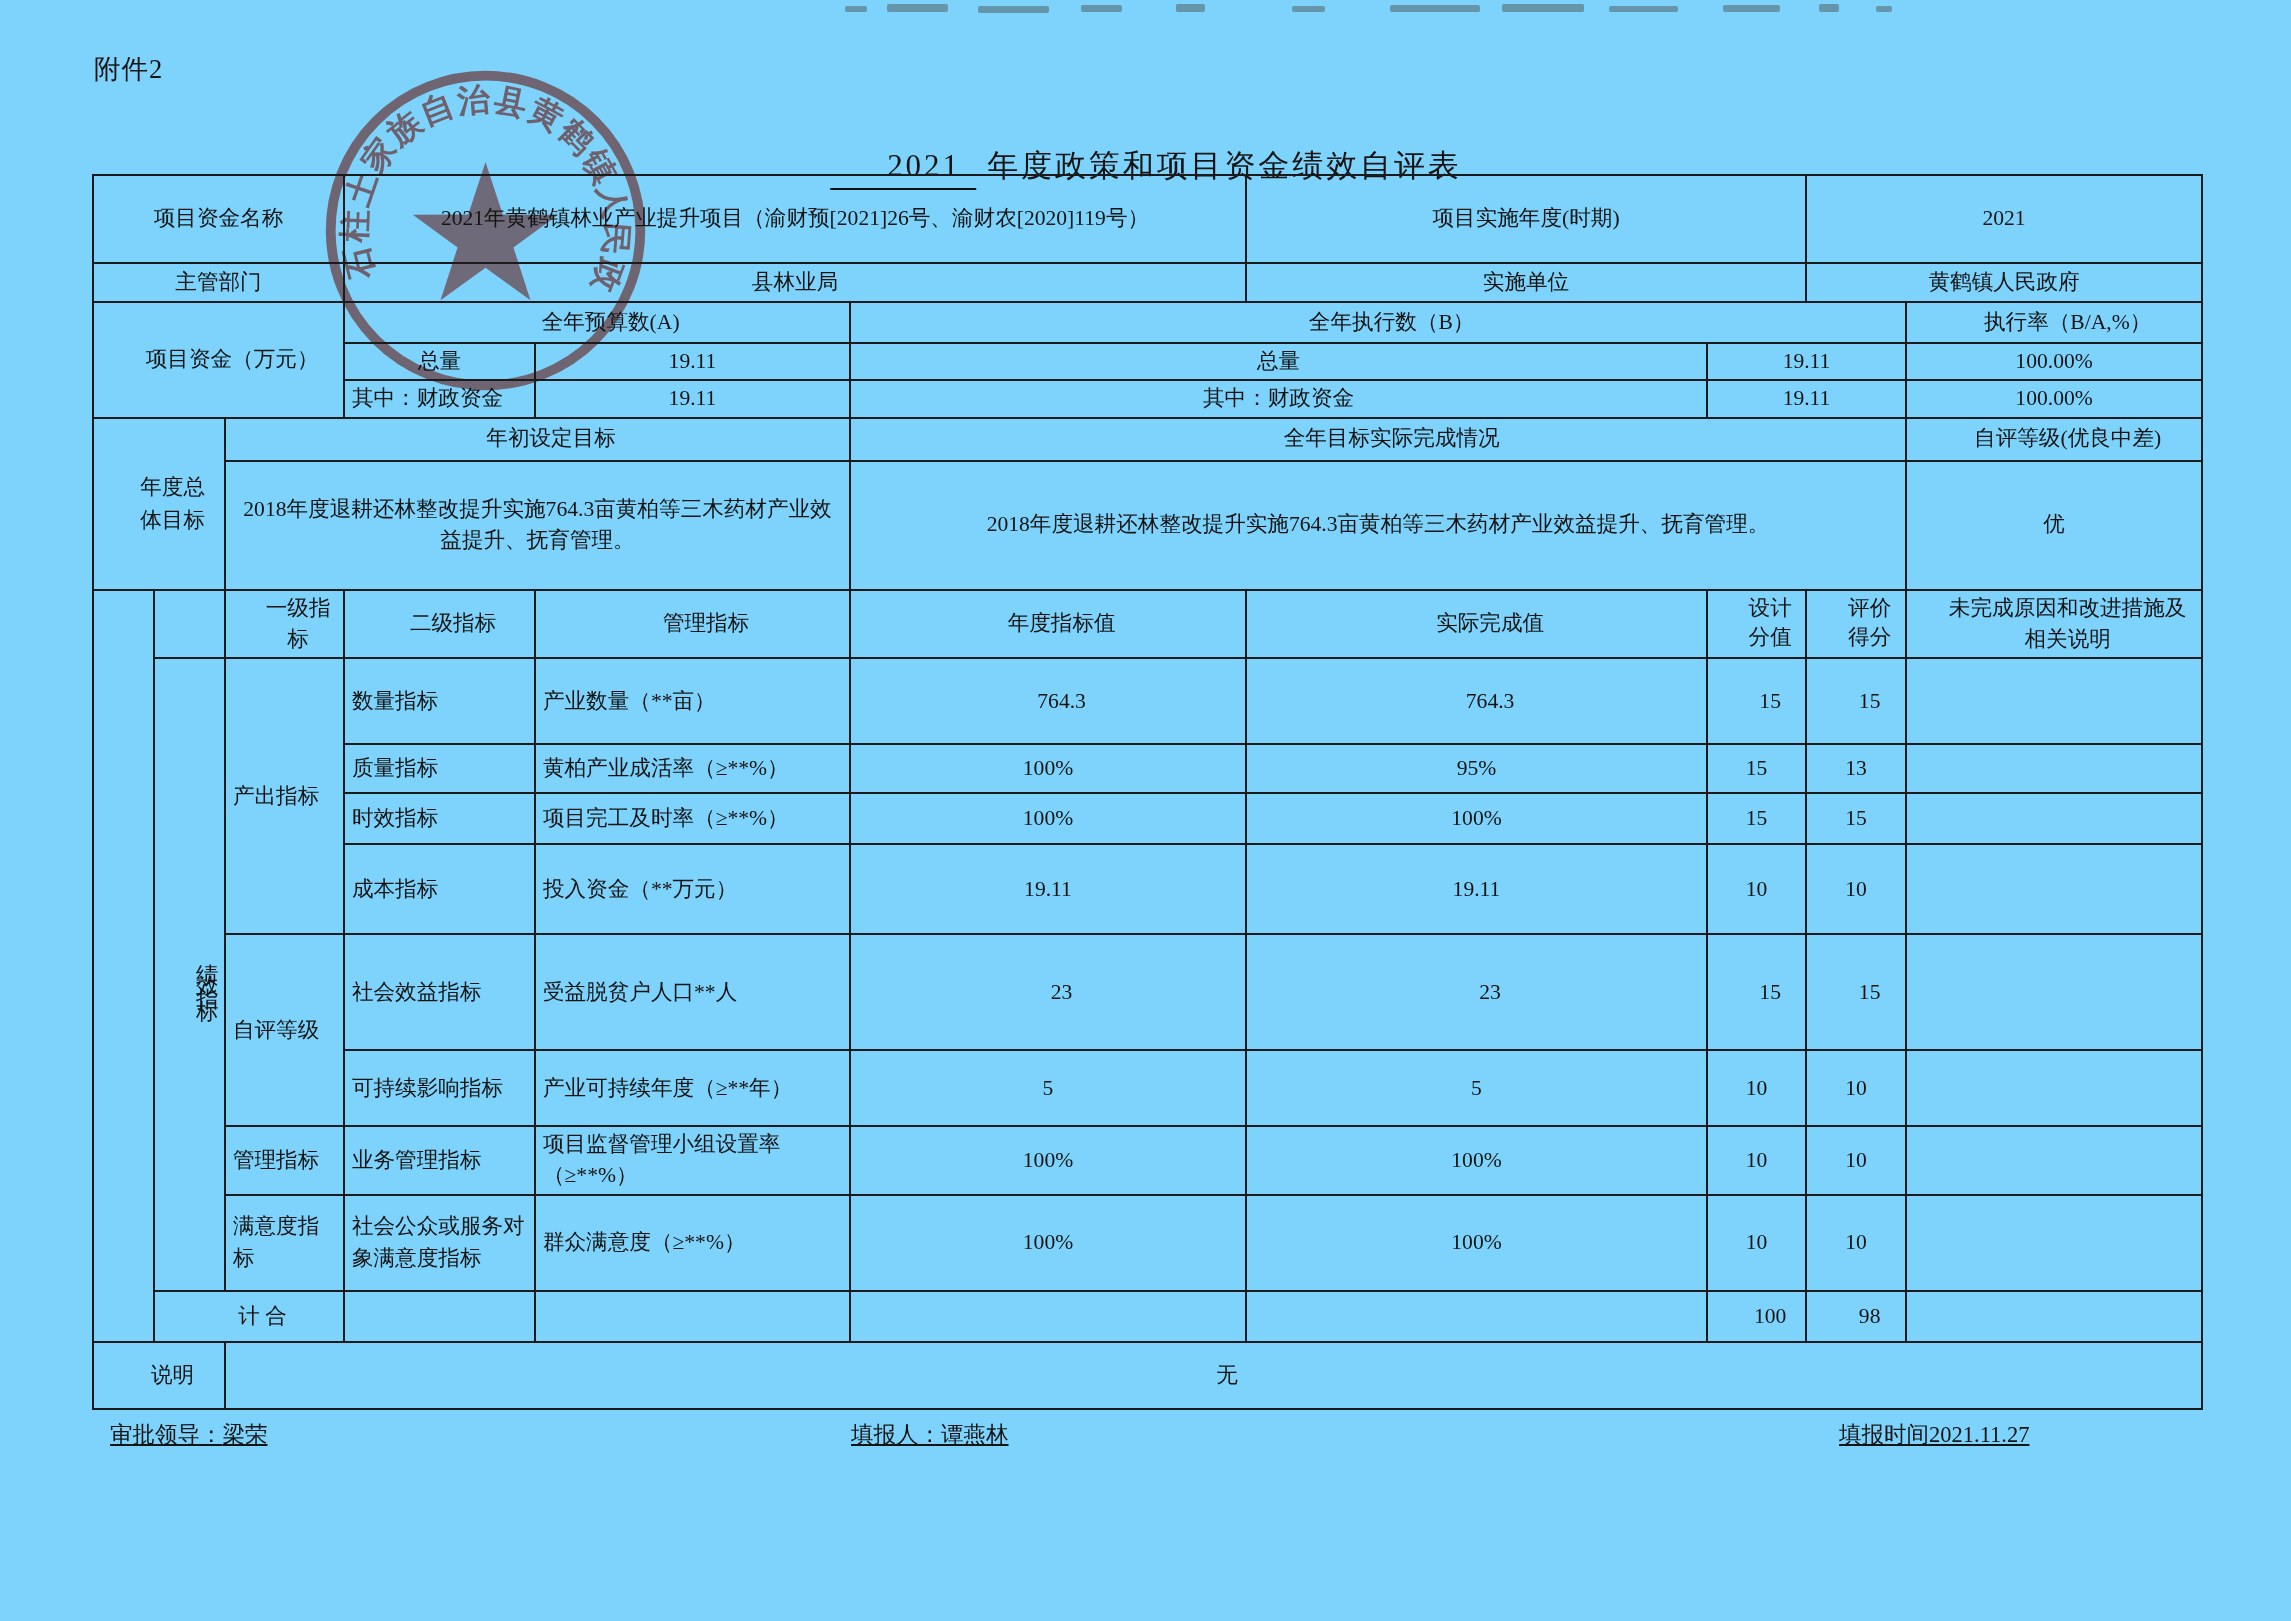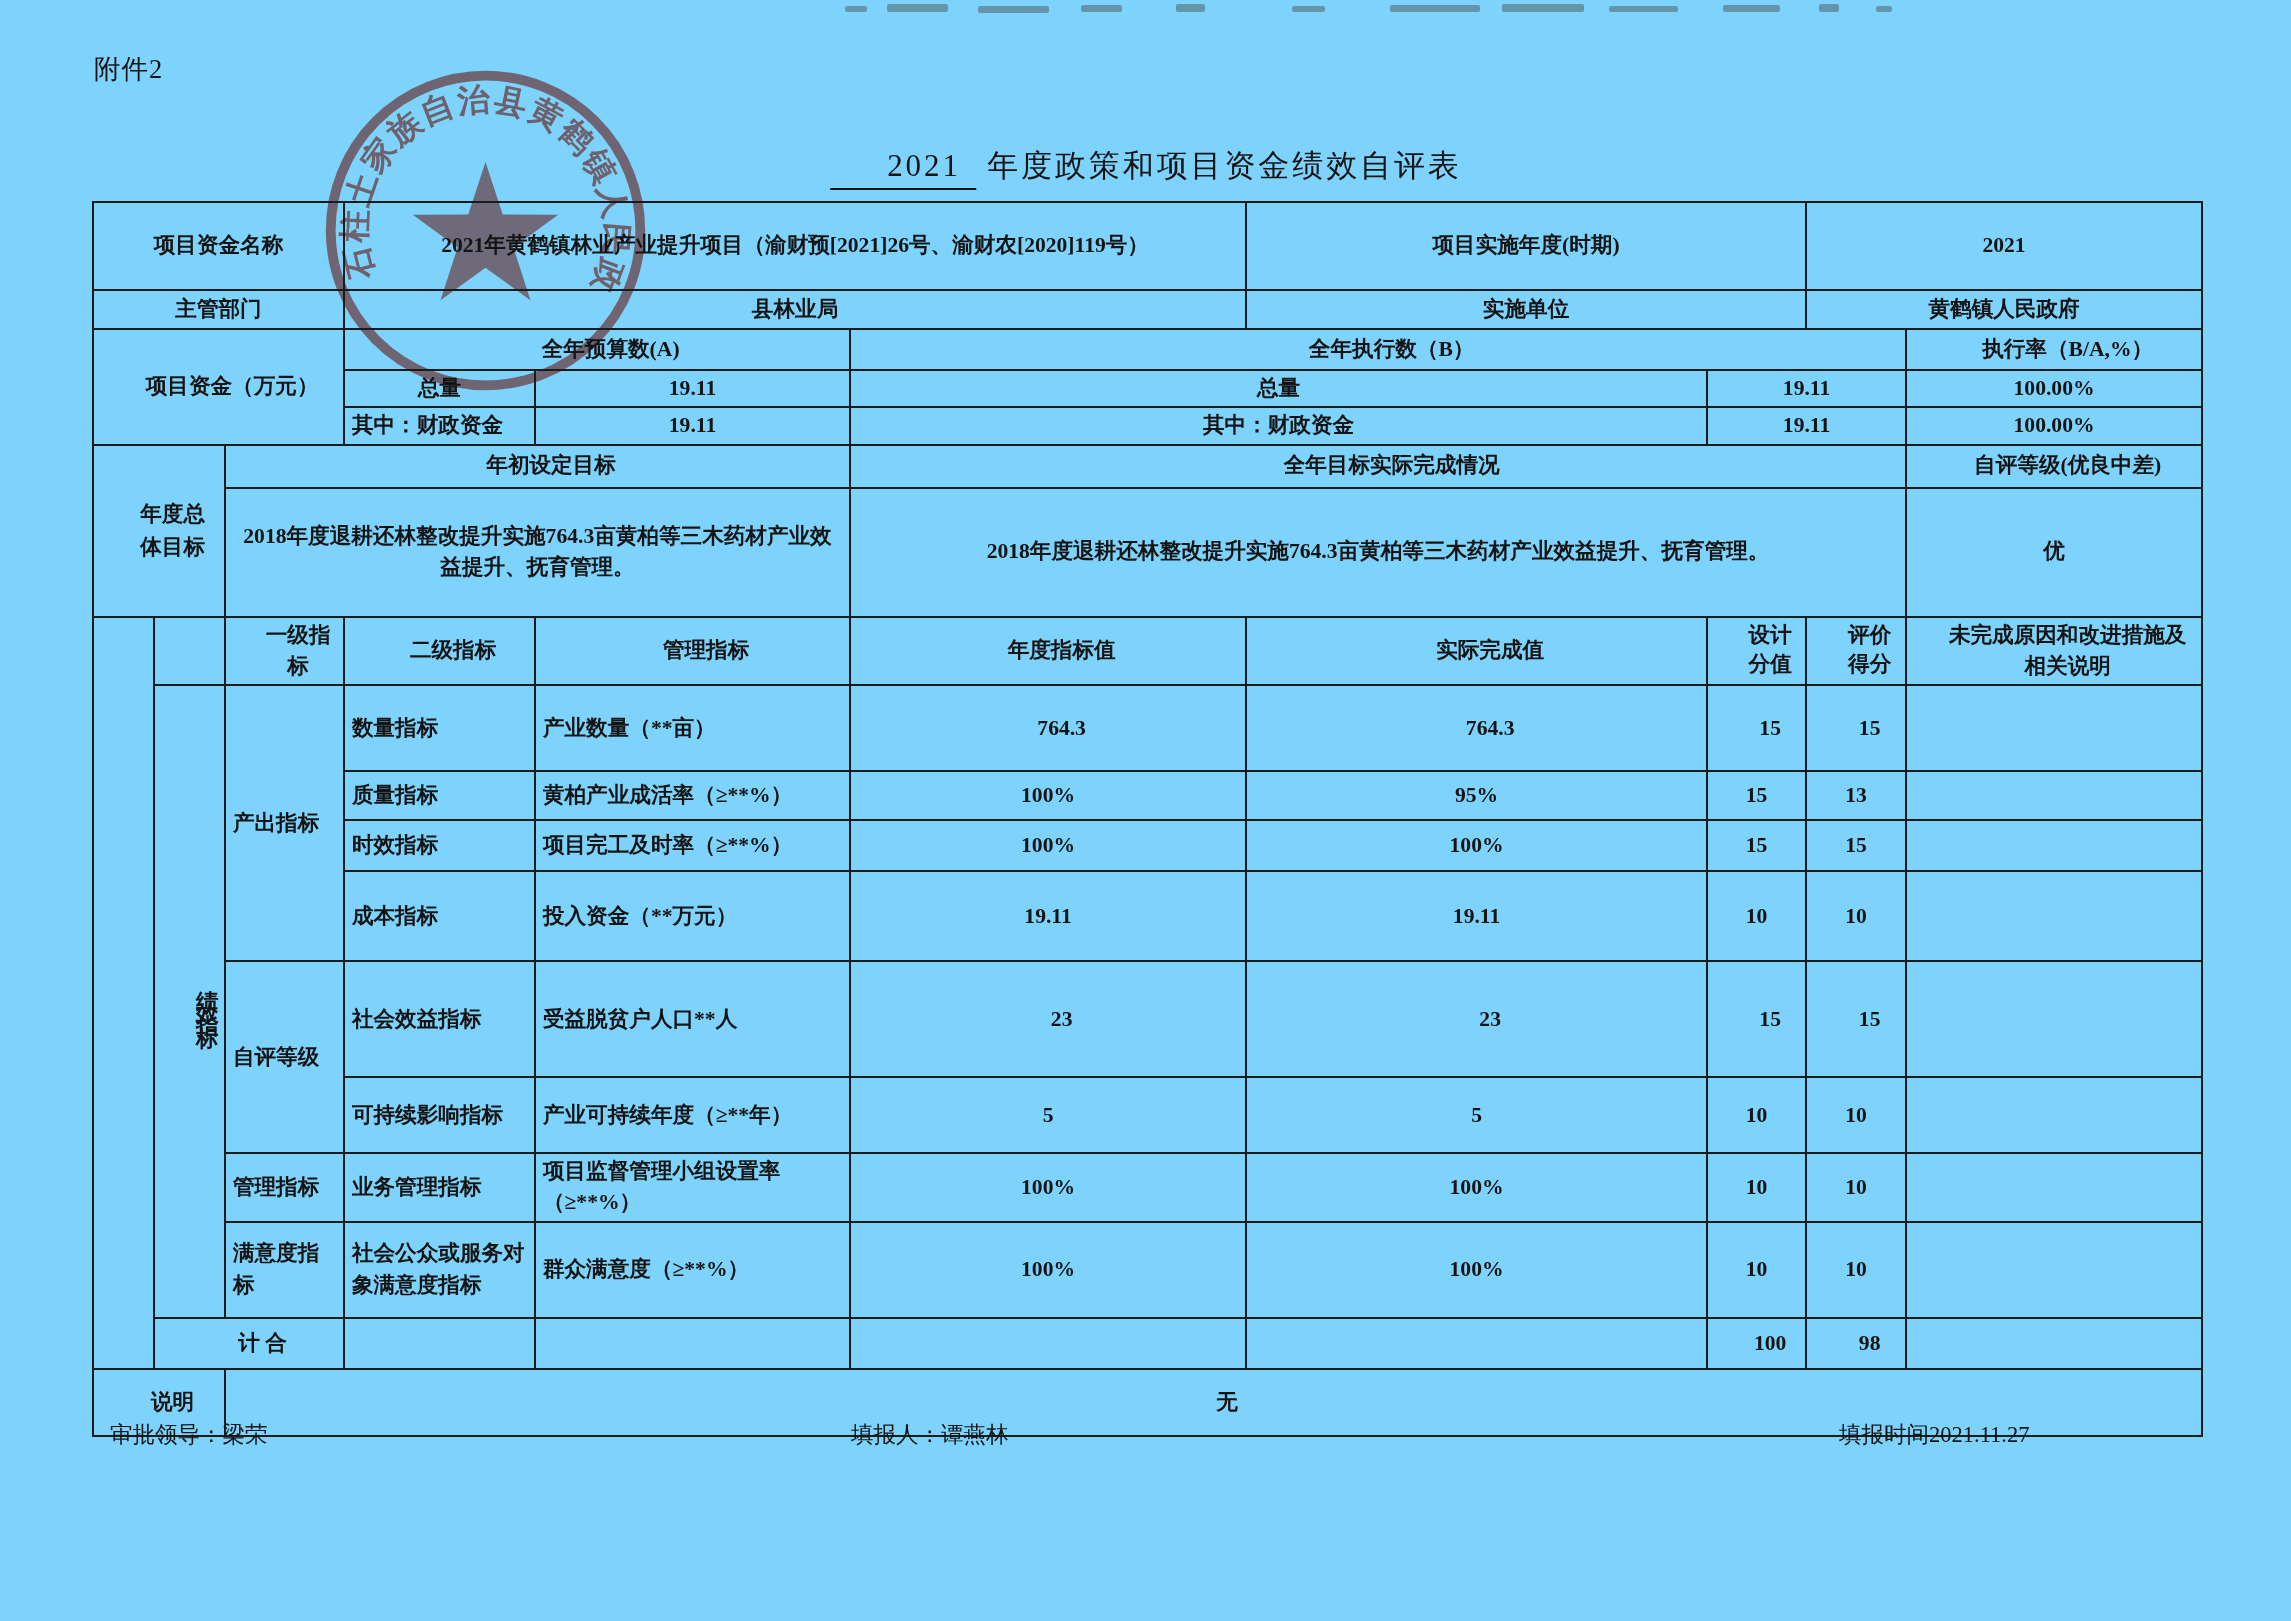--- a/index.html
+++ b/index.html
@@ -12,38 +12,38 @@
 
   .title-wrap{position:absolute;top:145px;left:50%;transform:translateX(-50%);
               white-space:nowrap;font-size:31px;font-weight:normal;letter-spacing:2.9px;}
   .title-year{border-bottom:2.9px solid #111;padding:0 15.7px 4.9px 57px;}
 
   
   .seal{position:absolute;left:316px;top:61px;width:339px;height:339px;
         mix-blend-mode:multiply;opacity:.88;}
 
   
-  table.tbl{position:absolute;left:92px;top:201px;width:2107px;
-            border-collapse:collapse;table-layout:fixed;font-weight:bold;}
+  table.tbl{position:absolute;left:92px;top:174px;width:2107px;
+            border-collapse:collapse;table-layout:fixed;}
   .tbl td{border:2px solid #1b1b1b;text-align:center;vertical-align:middle;
           padding:2px 7.8px;font-size:21.6px;line-height:1.45;overflow:hidden;}
   .tbl td.left{text-align:left;padding-left:6.9px;padding-right:3.9px;}
   tr.thick>td{border-top-width:2.9px;padding-left:35px;}
   table.tbl{border:2.9px solid #1b1b1b;}
   .narrow3{display:inline-block;width:73px;line-height:1.5;}
   .narrow2{display:inline-block;width:51px;line-height:1.35;}
   .vert{writing-mode:vertical-rl;text-orientation:upright;letter-spacing:11.8px;font-size:22.5px;}
   .goaltext{padding:5.9px 13.7px;}
 
   .r1{height:88px}.r2{height:39px}.r3{height:41px}.r4{height:37px}.r5{height:37px}
   .r6{height:43px}.r7{height:129px}.r8{height:61px}.r9{height:86px}.r10{height:49px}
   .r11{height:51px}.r12{height:90px}.r13{height:116px}.r14{height:76px}.r15{height:55px}
   .r16{height:96px}.r17{height:51px}.r18{height:67px}
 
-  .footer-item{position:absolute;top:1419px;font-size:22.5px;white-space:nowrap;}
+  .footer-item{position:absolute;top:1419px;font-size:22.5px;white-space:nowrap;text-decoration:underline;}
   .f-approver{left:110px;}
   .f-filler{left:851px;}
   .f-date{left:1839px;}
 </style>
 </head>
 <body>
 
 <div class="page">
 
   <div class="artifact" style="left:845px;top:5.9px;width:21.6px;height:5.9px"></div>

